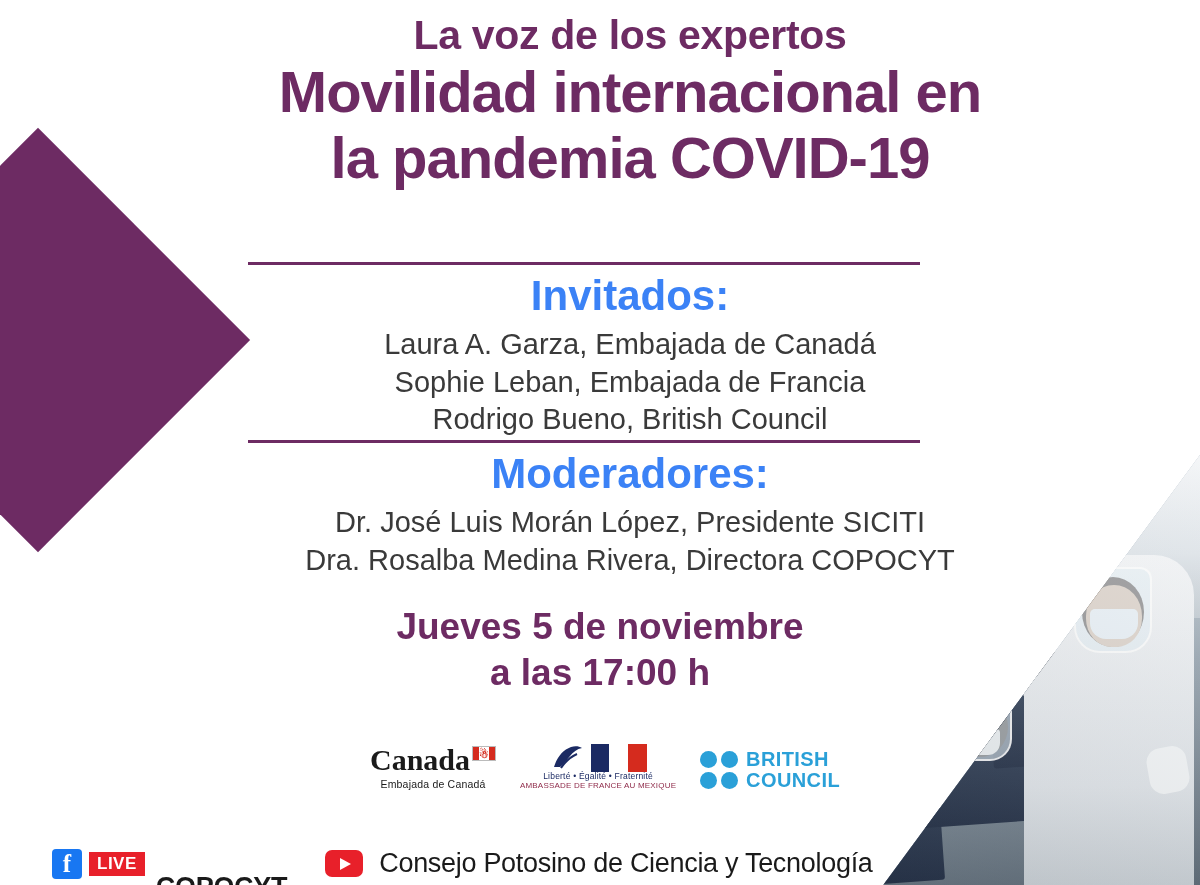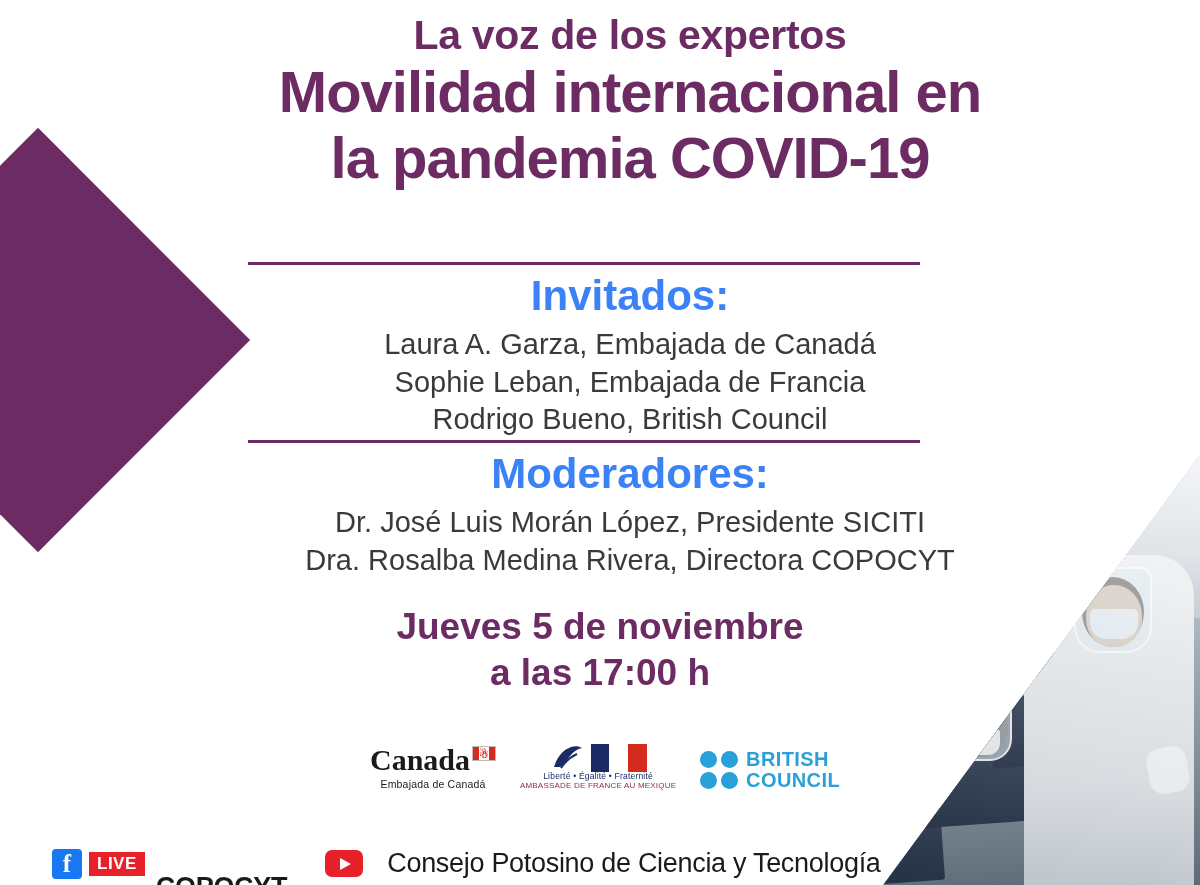--- a/index.html
+++ b/index.html
@@ -203,21 +203,21 @@
     font-size: 17px; font-weight: bold;
     padding: 2px 8px; border-radius: 0;
     letter-spacing: 0.5px;
     text-align: right;
   }
   .fb-name {
     font-size: 27px; font-weight: bold; color: #1a1a1a; letter-spacing: -0.3px;
     margin-left: 4px;
     margin-top: 48px;
   }
-  .yt-block { display: flex; align-items: center; gap: 24px; margin-left: 20px; }
+  .yt-block { display: flex; align-items: center; gap: 16px; margin-left: 20px; }
   .yt-icon {
     width: 38px; height: 27px; background: #e8202a; border-radius: 7px;
     position: relative;
   }
   .yt-icon::after {
     content: ""; position: absolute; left: 15px; top: 7.5px;
     border-left: 11px solid #fff;
     border-top: 6px solid transparent;
     border-bottom: 6px solid transparent;
   }

